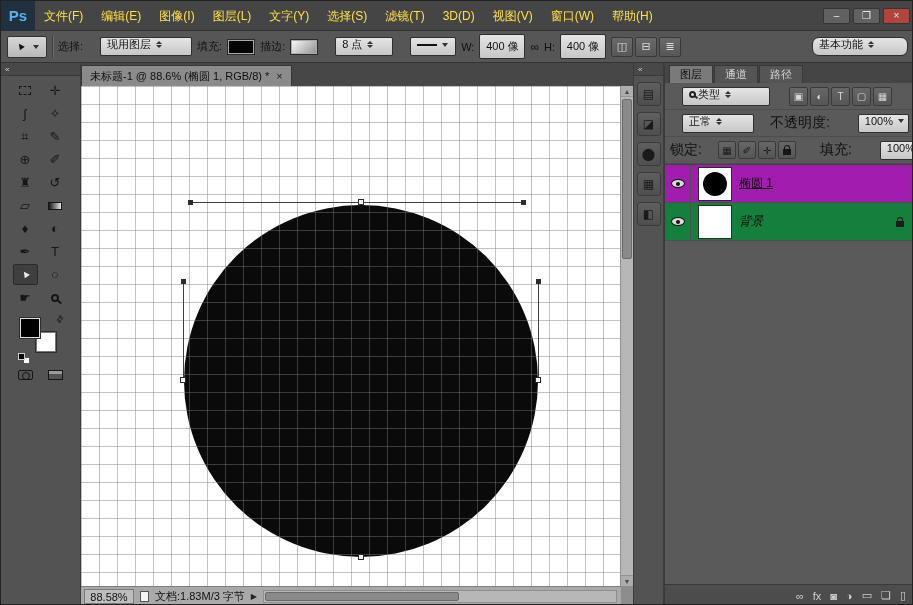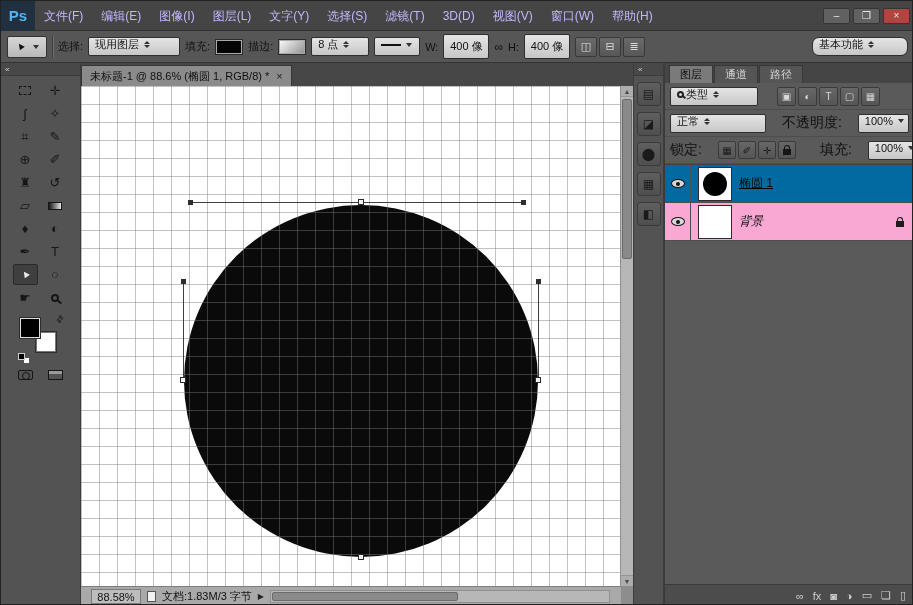--- a/index.html
+++ b/index.html
@@ -4,31 +4,31 @@
 <style>
   *{margin:0;padding:0;box-sizing:border-box;}
   html,body{width:913px;height:605px;overflow:hidden;}
   body{font-family:"Liberation Sans","DejaVu Sans",sans-serif;background:#535353;}
   .app{position:relative;width:913px;height:605px;background:#535353;border:1px solid #222;overflow:hidden;}
 
   
   .menubar{position:absolute;left:0;top:0;width:913px;height:30px;background:#454545;border-bottom:1px solid #303030;display:flex;align-items:center;}
   .logo{width:34px;height:30px;background:#20303f;color:#57b4f2;font-weight:bold;font-size:15px;display:flex;align-items:center;justify-content:center;}
   #menu-items{display:flex;align-items:center;height:30px;}
-  .menu-item{padding:0 9px;font-size:12px;color:#c4b5fd;line-height:30px;cursor:default;white-space:nowrap;}
+  .menu-item{padding:0 9px;font-size:12px;color:#fde047;line-height:30px;cursor:default;white-space:nowrap;}
   #win-controls{margin-left:auto;display:flex;align-items:center;padding-right:4px;}
   .wc{width:27px;height:16px;margin-left:3px;display:flex;align-items:center;justify-content:center;background:#616161;border:1px solid #353535;color:#e8e8e8;font-size:10px;border-radius:2px;}
   .wc[data-name="close-button"]{background:#b0453f;}
 
   
   .optionsbar{position:absolute;left:0;top:30px;width:913px;height:32px;background:#565656;border-bottom:1px solid #333;display:flex;align-items:center;gap:5px;padding:0 6px;}
   .olabel{font-size:11px;color:#101010;white-space:nowrap;}
   .vsep{width:1px;height:22px;background:#3f3f3f;box-shadow:1px 0 0 #6e6e6e;}
   .preset{width:40px;height:22px;display:flex;align-items:center;justify-content:center;gap:3px;background:linear-gradient(#d6d6d6,#b9b9b9);border:1px solid #333;border-radius:2px;color:#111;}
-  .combo{display:inline-flex;align-items:center;background:linear-gradient(#e5e5e5,#c7c7c7);border:1px solid #2f2f2f;border-radius:2px;height:19px;padding:0 4px 4px 6px;color:#121212;font-size:11px;white-space:nowrap;}
+  .combo{display:inline-flex;align-items:center;background:linear-gradient(#e5e5e5,#c7c7c7);border:1px solid #2f2f2f;border-radius:2px;height:19px;padding:0 4px 4px 6px;color:#121212;font-size:11px;white-space:nowrap;margin-left:12px;}
   .combo .val{overflow:hidden;}
   .ud{display:flex;flex-direction:column;gap:1px;margin-left:5px;}
   .ud b{width:0;height:0;border-left:3px solid transparent;border-right:3px solid transparent;}
   .ud .u{border-bottom:3px solid #333;}
   .ud .d{border-top:3px solid #333;}
   .dar{width:0;height:0;border-left:3px solid transparent;border-right:3px solid transparent;border-top:4px solid #333;margin-left:5px;}
   .swatch{width:28px;height:16px;border:1px solid #2b2b2b;box-shadow:inset 0 0 0 1px #aaa;}
   .swatch.fill{background:#050505;}
   .swatch.stroke{background:linear-gradient(135deg,#fdfdfd,#8f8f8f);}
   .field{display:inline-flex;align-items:center;justify-content:center;background:linear-gradient(#e5e5e5,#c7c7c7);border:1px solid #2f2f2f;border-radius:2px;height:25px;width:46px;color:#121212;font-size:11px;white-space:nowrap;overflow:hidden;}
@@ -72,21 +72,21 @@
     background-size:18px 18px;}
   .ellipse{position:absolute;left:103px;top:119px;width:354px;height:352px;background:#0a0a0a;border-radius:50%;z-index:1;}
   .hline{position:absolute;background:#3f3f3f;z-index:3;}
   .hend{position:absolute;width:5px;height:5px;background:#2e2e2e;z-index:4;}
   .anchor{position:absolute;width:6px;height:6px;background:#f2f2f2;border:1px solid #2b2b2b;z-index:4;}
   .vscroll{position:absolute;right:0;top:0;bottom:0;width:13px;background:#b7b7b7;border-left:1px solid #8f8f8f;z-index:5;}
   .varrow{position:absolute;left:0;right:0;height:11px;display:flex;align-items:center;justify-content:center;font-size:7px;color:#4b4b4b;background:#adadad;}
   .varrow.up{top:0;border-bottom:1px solid #949494;}
   .varrow.down{bottom:0;border-top:1px solid #949494;}
   .vthumb{position:absolute;left:1px;right:1px;top:13px;height:160px;background:#8a8a8a;border:1px solid #6b6b6b;border-radius:2px;}
-  .statusbar{position:absolute;left:0;bottom:0;right:12px;height:20px;background:#a9a9a9;border-top:1px solid #7d7d7d;display:flex;align-items:center;gap:6px;padding:0 10px;}
+  .statusbar{position:absolute;left:0;bottom:0;right:12px;height:20px;background:#a9a9a9;border-top:1px solid #7d7d7d;display:flex;align-items:center;gap:6px;padding:0 3px;}
   .zoom-field{width:50px;height:15px;background:#bdbdbd;border:1px solid #7a7a7a;font-size:11px;display:flex;align-items:center;justify-content:center;color:#111;}
   .pageicon{width:9px;height:11px;background:#f2f2f2;border:1px solid #555;}
   .docinfo{font-size:11px;color:#111;white-space:nowrap;}
   .sb-arrow{font-size:8px;color:#222;}
   .hscroll{flex:1;height:13px;background:#b7b7b7;border:1px solid #8f8f8f;position:relative;margin-right:1px;}
   .hthumb{position:absolute;left:1px;top:1px;bottom:1px;width:55%;background:#8a8a8a;border:1px solid #6b6b6b;border-radius:2px;}
 
   
   .strip{position:absolute;left:632px;top:62px;width:31px;height:543px;background:#535353;border-left:1px solid #3c3c3c;border-right:1px solid #3c3c3c;}
   #strip-icons{display:flex;flex-direction:column;align-items:center;gap:6px;margin-top:6px;}
@@ -99,22 +99,22 @@
   .ptab.active{background:#7a7a7a;color:#0d0d0d;}
   .prow{display:flex;align-items:center;gap:16px;padding:0 5px;height:27px;border-bottom:1px solid #4d4d4d;}
   .lens{width:7px;height:7px;border:2px solid #222;border-radius:50%;position:relative;margin-right:2px;}
   .lens::after{content:'';position:absolute;width:4px;height:2px;background:#222;transform:rotate(45deg);right:-4px;bottom:-2px;}
   #filter-btns{display:flex;gap:2px;margin-left:3px;}
   .fbtn{width:19px;height:19px;display:flex;align-items:center;justify-content:center;background:linear-gradient(#676767,#555);border:1px solid #3a3a3a;border-radius:2px;color:#d9d9d9;font-size:10px;}
   .plabel{font-size:14px;color:#101010;white-space:nowrap;}
   #lock-btns{display:flex;gap:2px;}
   .lbtn{width:18px;height:18px;display:flex;align-items:center;justify-content:center;background:linear-gradient(#676767,#555);border:1px solid #3a3a3a;border-radius:2px;color:#161616;font-size:10px;}
   .layers-list{border-top:1px solid #424242;}
-  .layer-row{height:38px;display:flex;align-items:center;background:#f9a8d4;border-bottom:1px solid #4e4e4e;}
-  .layer-row.selected{background:#0369a1;text-decoration:underline;}
+  .layer-row{height:38px;display:flex;align-items:center;background:#15803d;border-bottom:1px solid #4e4e4e;}
+  .layer-row.selected{background:#a21caf;text-decoration:underline;}
   .eye-cell{width:26px;height:38px;display:flex;align-items:center;justify-content:center;border-right:1px solid #4e4e4e;}
   .eye{width:14px;height:9px;border:1px solid #141414;border-radius:50%;position:relative;background:#d9d9d9;}
   .eye::after{content:'';position:absolute;left:4px;top:1.5px;width:4px;height:4px;background:#141414;border-radius:50%;}
   .thumb{width:34px;height:34px;background:#fff;border:1px solid #2c2c2c;margin:0 7px;display:flex;align-items:center;justify-content:center;}
   .mini-ellipse{width:24px;height:24px;background:#000;border-radius:50%;}
   .layer-name{font-size:12px;color:#0c0c0c;}
   .layer-name.italic{font-style:italic;}
   .row-lock{margin-left:auto;margin-right:10px;color:#1c1c1c;}
   .panel-fill{flex:1;background:#5a5a5a;}
   .pbottom{height:22px;background:#4c4c4c;border-top:1px solid #3a3a3a;display:flex;align-items:center;justify-content:flex-end;gap:9px;padding:0 8px;}

